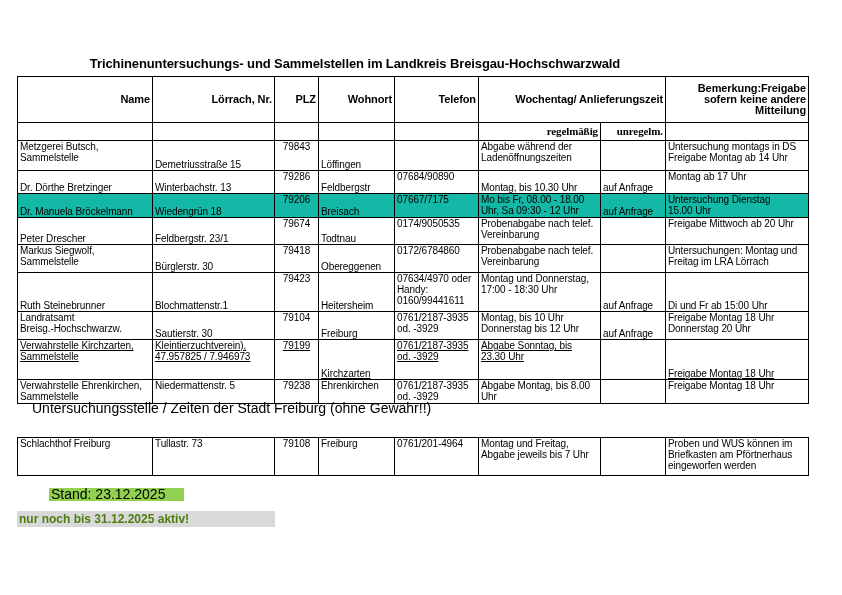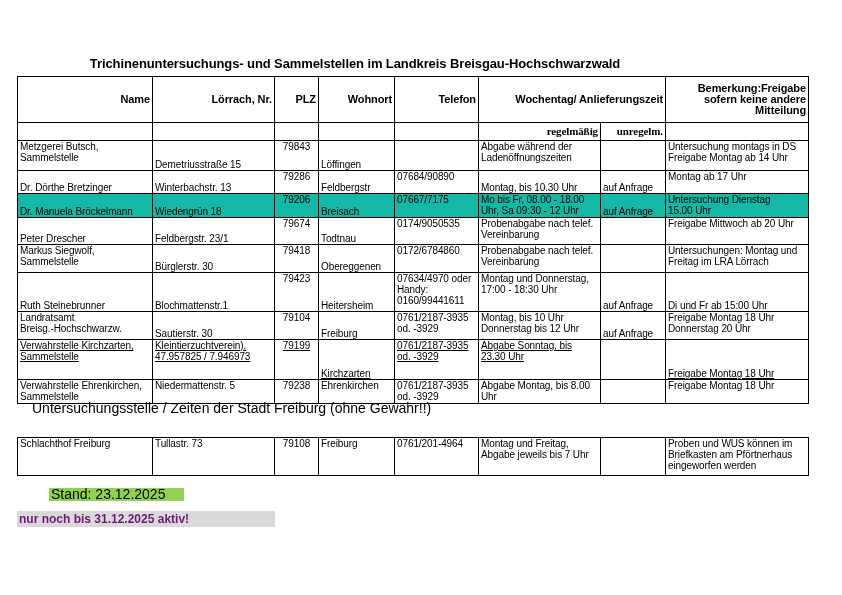--- a/index.html
+++ b/index.html
@@ -21,21 +21,21 @@
   tr.r1{height:30px;} tr.r2{height:23px;} tr.r3{height:24px;}
   tr.r4{height:27px;} tr.r5{height:28px;} tr.r6{height:39px;}
   tr.r7{height:28px;} tr.r8{height:40px;text-decoration:underline;} tr.r9{height:24px;}
   tr.gray td{background:#14b8a6;}
   tr.sr1{height:38px;}
   .section-title{position:absolute;left:16px;top:400px;font-size:14px;margin-left:16px;}
   .stand-badge{position:absolute;left:17px;top:488px;width:133px;height:13px;
                background:#92d050;font-size:14px;line-height:13px;padding-left:2px;margin-left:32px;}
   .notice-banner{position:absolute;left:17px;top:511px;width:256px;height:16px;
                  background:#d9d9d9;font-size:12px;line-height:16px;font-weight:bold;
-                 color:#701a75;padding-left:2px;white-space:nowrap;}
+                 color:#4d7c0f;padding-left:2px;white-space:nowrap;}
 </style>
 </head>
 <body>
 
 <div class="page">
 
   <div class="doc-title">Trichinenuntersuchungs- und Sammelstellen im Landkreis Breisgau-Hochschwarzwald</div>
 
   <table class="main-table">
     <colgroup>

